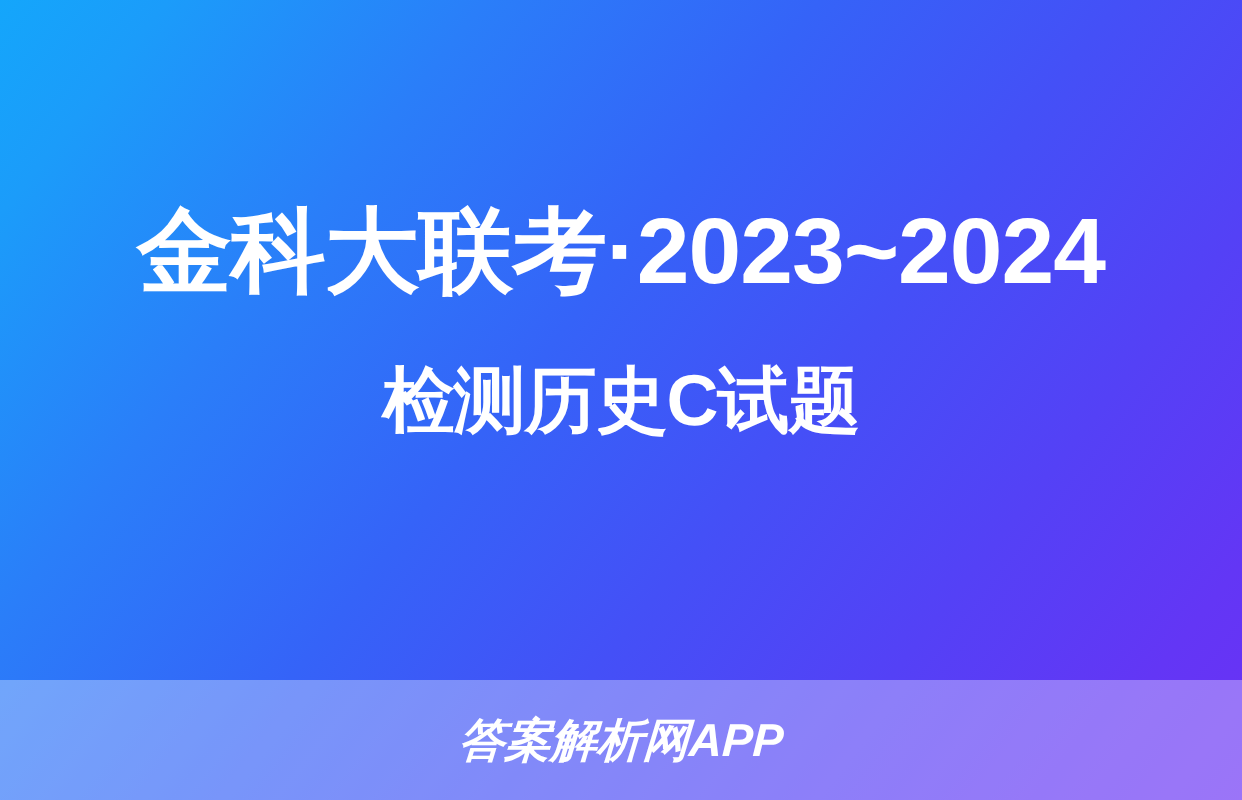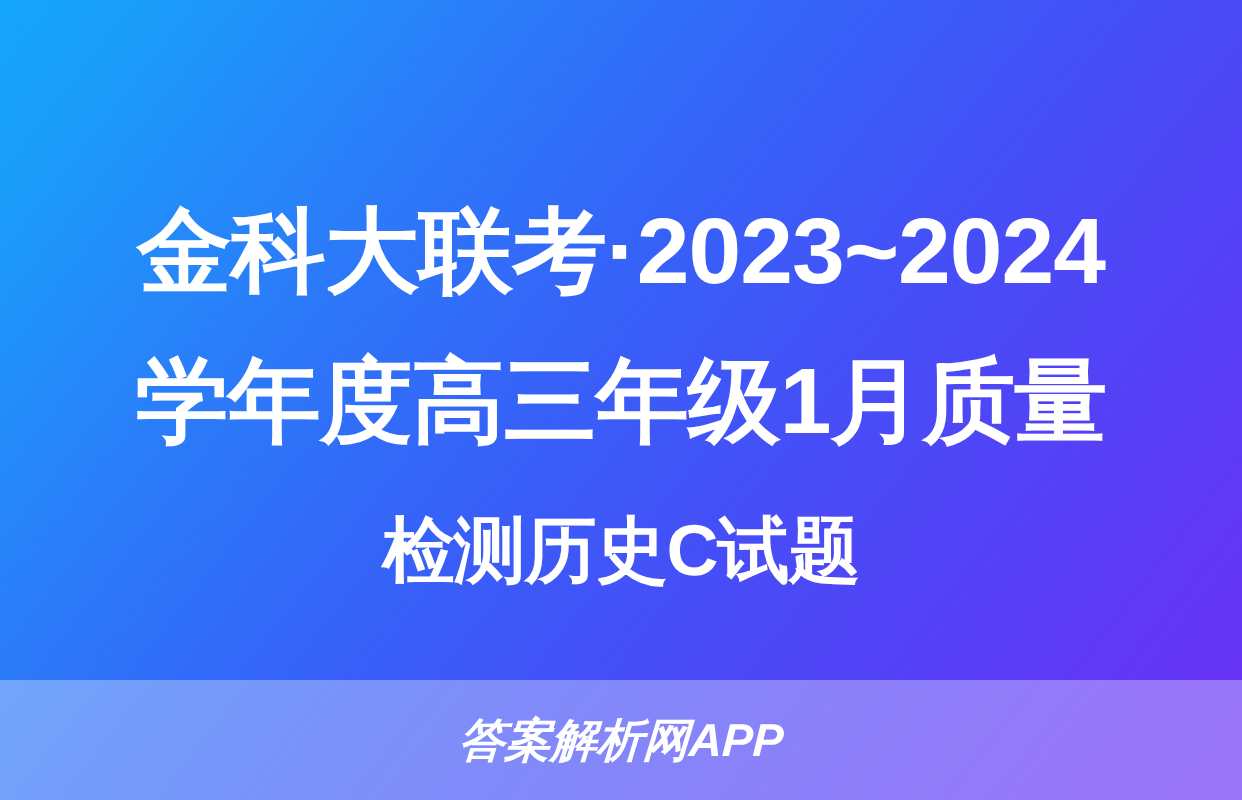--- a/index.html
+++ b/index.html
@@ -96,21 +96,20 @@
     -webkit-font-smoothing: antialiased;
   }
 </style>
 </head>
 <body>
 
 <div class="canvas">
 
   <div class="title-block">
     <div class="title-line stretch-1">金科大联考·2023~2024</div>
-    <div class="title-line stretch-2">学年度高三年级1月质量</div>
     <div class="title-line stretch-3">检测历史C试题</div>
   </div>
 
   <div class="footer-band">
     <div class="footer-text">答案解析网APP</div>
   </div>
 
 </div>
 
 </body></html>

